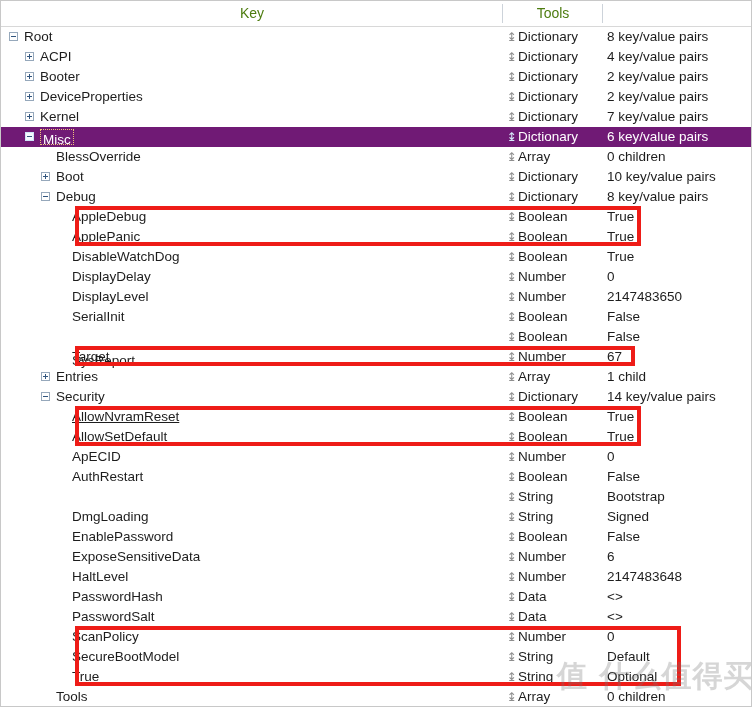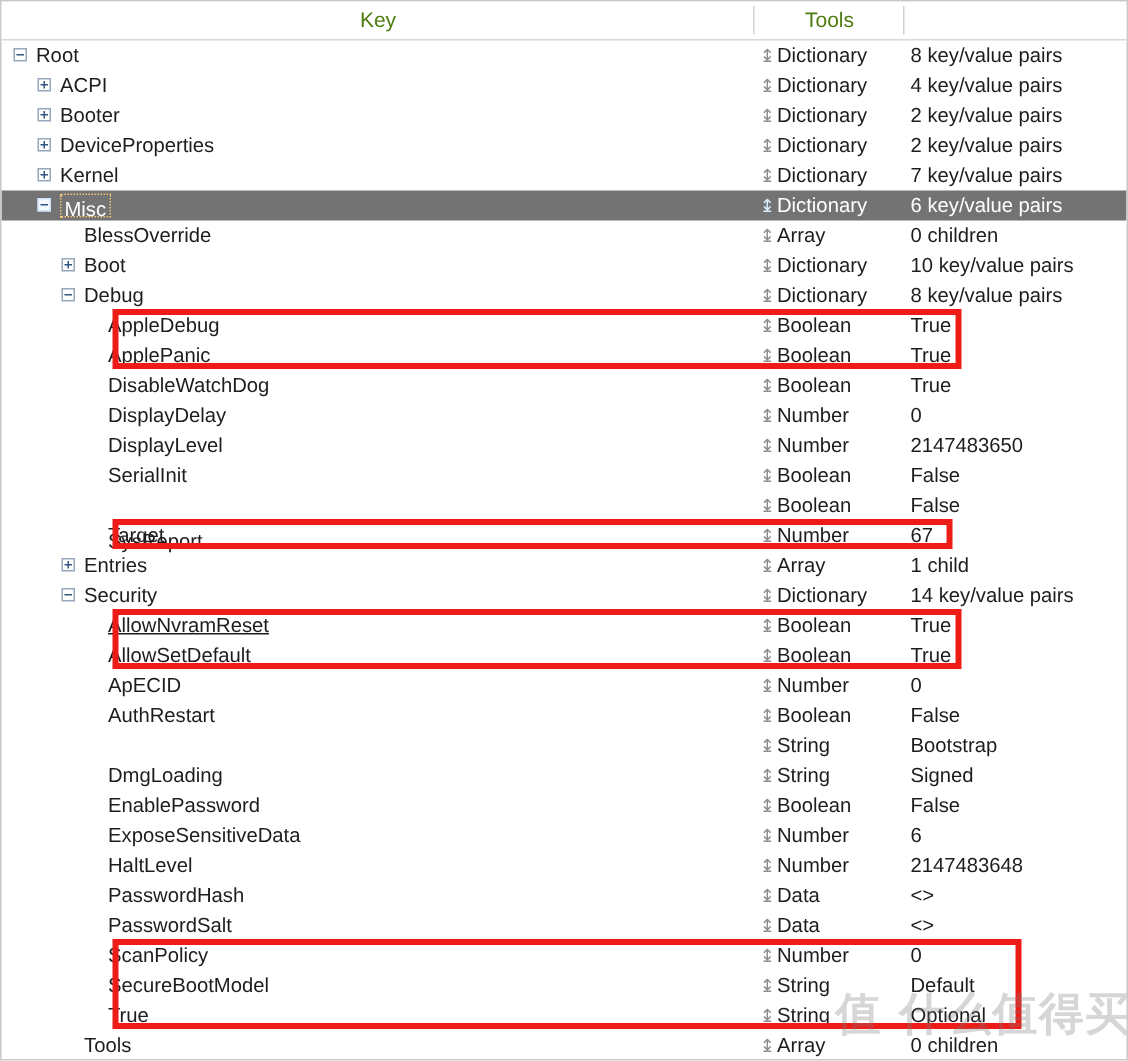--- a/index.html
+++ b/index.html
@@ -51,21 +51,21 @@
   .rows{position:relative;}
   .row{
     position:relative;
     height:20px;
     line-height:20px;
     font-size:13.5px;
     color:#1d1d1d;
     white-space:nowrap;
     padding-left:36px;
   }
-  .row.sel{background:#737373;color:#ffffff;}
+  .row.sel{background:#701a75;color:#ffffff;}
 
   .cell-key{
     position:absolute;left:0;top:0;
     width:500px;height:20px;
     box-sizing:border-box;
   }
   .cell-type{
     position:absolute;left:505px;top:0;
     width:96px;height:20px;
     box-sizing:border-box;

